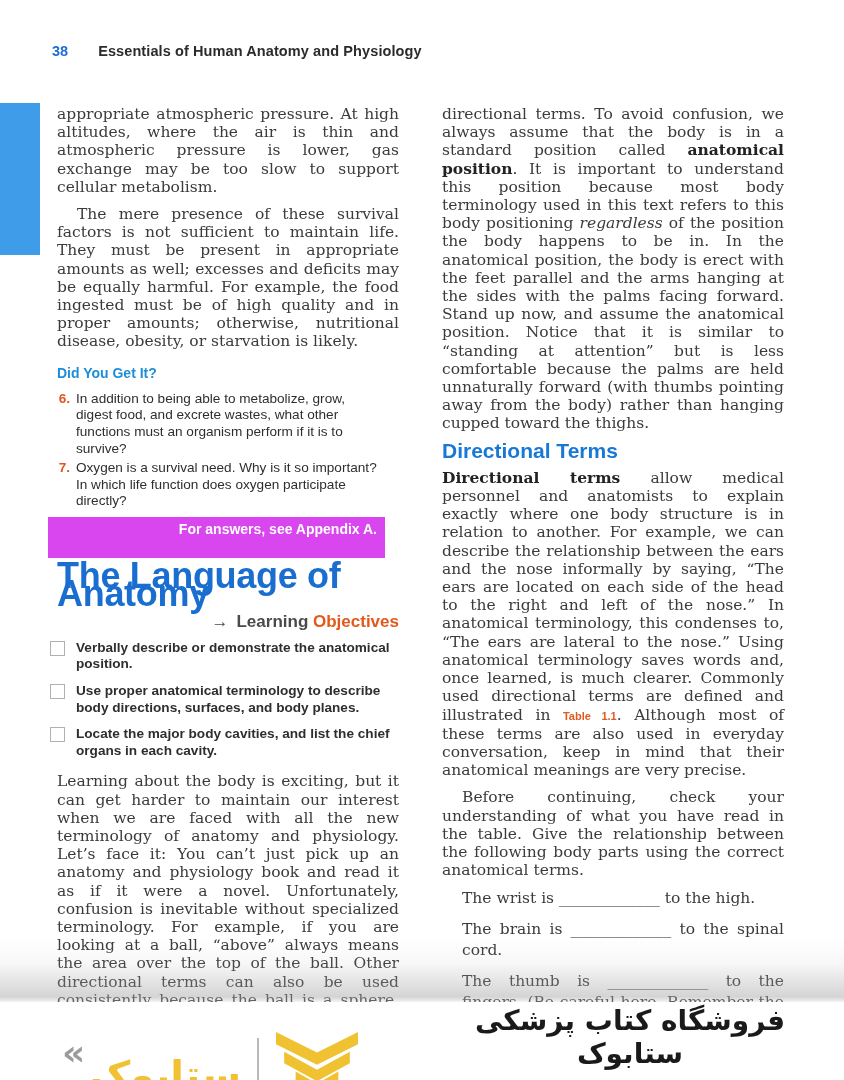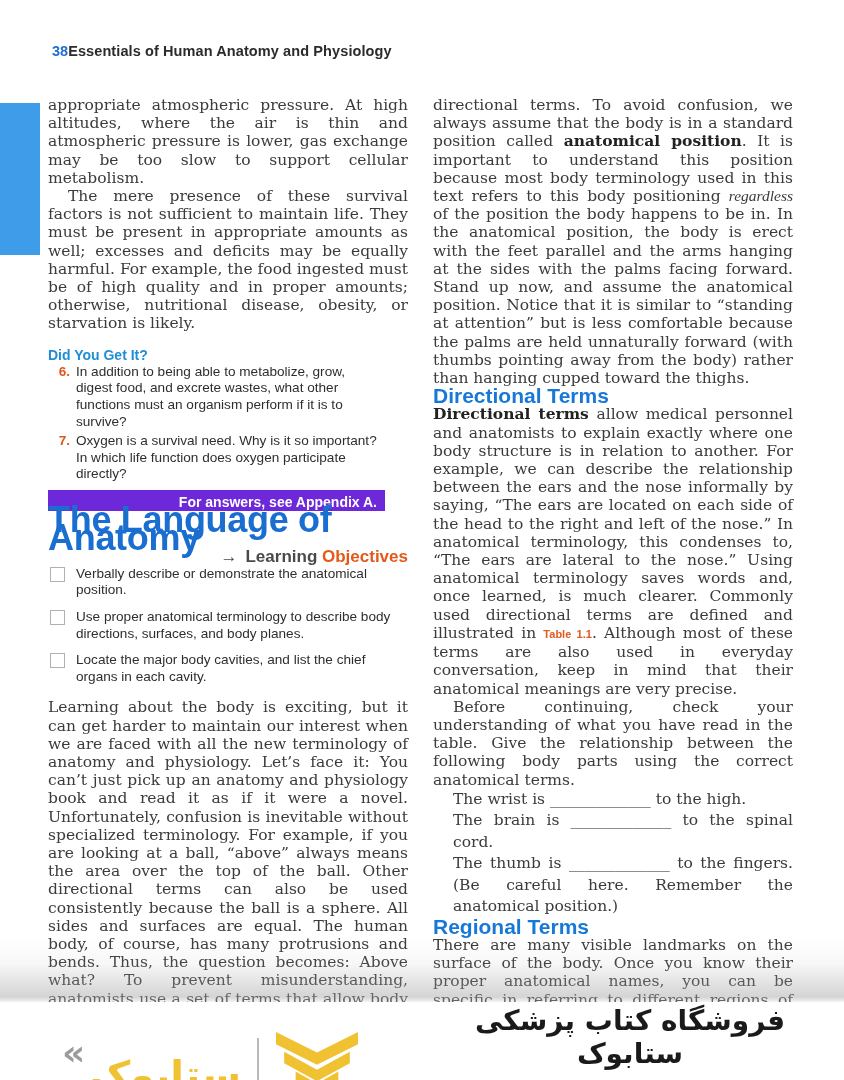--- a/index.html
+++ b/index.html
@@ -1,50 +1,50 @@
 <!DOCTYPE html>
 <html><head>
 <meta charset="utf-8">
 <style>
   html,body{margin:0;padding:0;background:#ffffff;}
   .page{position:relative;width:844px;height:1080px;background:#ffffff;overflow:hidden;
         font-family:"DejaVu Serif", serif;color:#3b3b3b;}
   
   .header{position:absolute;top:43px;left:52px;display:flex;align-items:baseline;
           font-family:"Liberation Sans", sans-serif;font-size:14.5px;}
-  .page-num{color:#1d6fd2;font-weight:bold;}
+  .page-num{color:#1d6fd2;font-weight:bold;margin-right:30px;}
   .book-title{color:#2b2b2b;font-weight:600;letter-spacing:.1px;}
   
   .side-tab{position:absolute;left:0;top:103px;width:40px;height:152px;background:#3f9ce8;}
   
   .col{position:absolute;top:96px;width:360px;font-size:15.5px;line-height:18.2px;
        text-align:justify;}
   .col-left{left:48px;}
   .col-right{left:433px;}
-  .col p{margin:0;}
+  .col p{margin:9px;}
   .indent{text-indent:20px;}
   .serif-bold{font-weight:bold;color:#222;}
-  .serif-italic{font-style:italic;font-family:Liberation Serif, serif;}
+  .serif-italic{font-style:italic;}
   .tableref{color:#e25a20;font-weight:bold;font-family:"Liberation Sans", sans-serif;font-size:11px;}
   
   .dygi{margin-top:13px;width:337px;font-family:"Liberation Sans", sans-serif;text-align:left;}
   .dygi-title{color:#1e8ed8;font-weight:bold;font-size:14px;margin:0 0 7px 0;}
   .dygi-q{display:flex;font-size:13.6px;line-height:16.6px;color:#2e2e2e;margin:0 0 3px 0;}
   .dygi-num{color:#e0561f;font-weight:bold;flex:0 0 22px;text-align:right;margin-right:6px;}
-  .dygi-bar{margin-top:7px;background:#6d28d9;color:#ffffff;font-weight:bold;font-size:14px;
-            text-align:right;padding:3px 8px 0 0;}
+  .dygi-bar{margin-top:7px;background:#d946ef;color:#ffffff;font-weight:bold;font-size:14px;
+            text-align:right;padding:3px 8px 20px 0;}
   
   .big-title{font-family:"Liberation Sans", sans-serif;font-weight:bold;font-size:36px;
              color:#1a6ed0;margin:20px 0 10px 0;text-align:left;letter-spacing:-.3px;}
   .lo-header{font-family:"Liberation Sans", sans-serif;font-weight:bold;font-size:17px;
              color:#4a4a4a;margin:0 0 12px 0;text-align:right;}
   .lo-arrow{margin-right:8px;color:#4a4a4a;}
   .lo-orange{color:#e4591a;}
   .objective{display:flex;margin:0 0 10px 0;font-family:"Liberation Sans", sans-serif;
-             font-weight:normal;font-size:13.6px;line-height:16.6px;color:#2e2e2e;text-align:left;}
+             font-weight:bold;font-size:13.6px;line-height:16.6px;color:#2e2e2e;text-align:left;}
   .checkbox{flex:0 0 13px;height:13px;border:1.5px solid #b0b0b0;margin:1px 11px 0 2px;background:#fff;}
   .para3{margin-top:13px !important;}
   .sub-heading{font-family:"Liberation Sans", sans-serif;font-weight:bold;font-size:21px;
                color:#1878d7;margin:11px 0 5px 0;text-align:left;}
   .cutoff{color:#8f8f8f;}
   
   .rc-heading{font-family:"Liberation Sans", sans-serif;font-weight:bold;font-size:21px;
               color:#1878d7;margin:12px 0 7px 0;text-align:left;}
   .fill-line{padding-left:20px;margin:0 0 4.5px 0;line-height:21.5px;}
   

